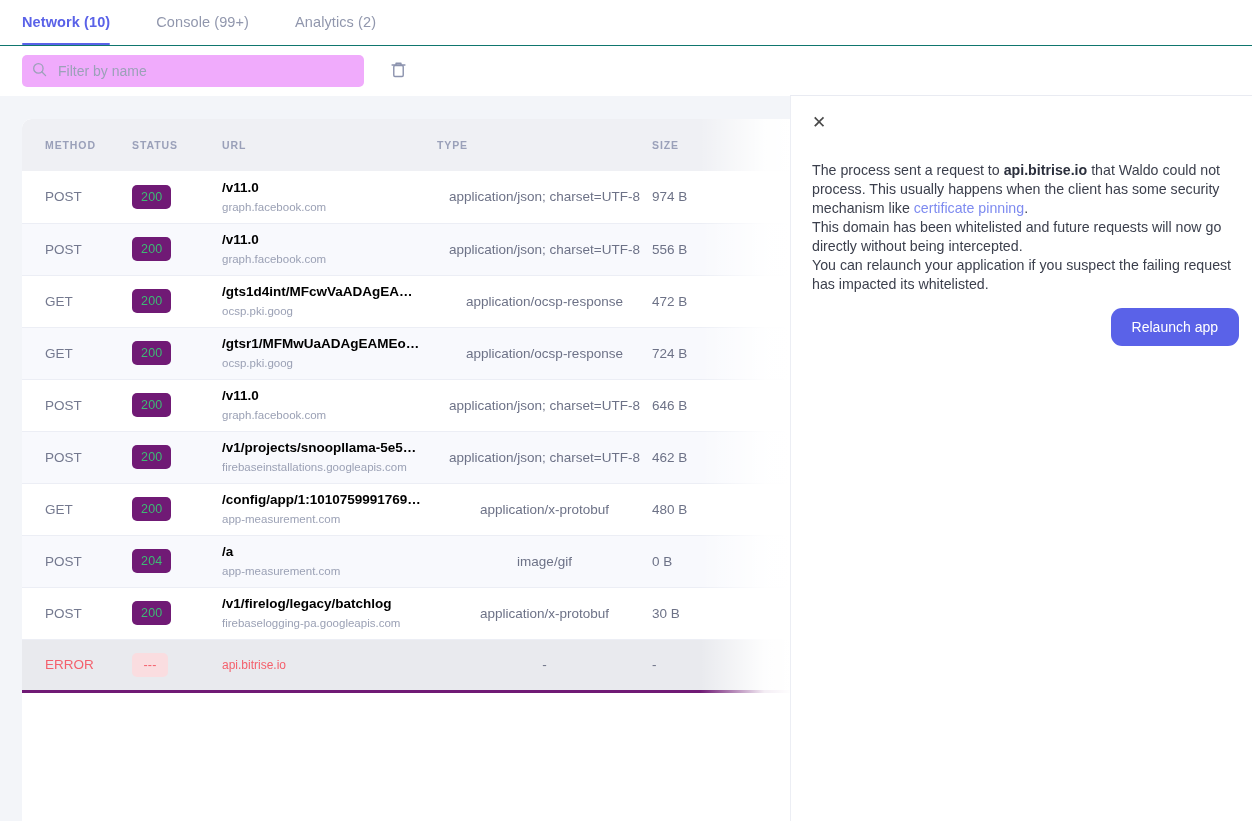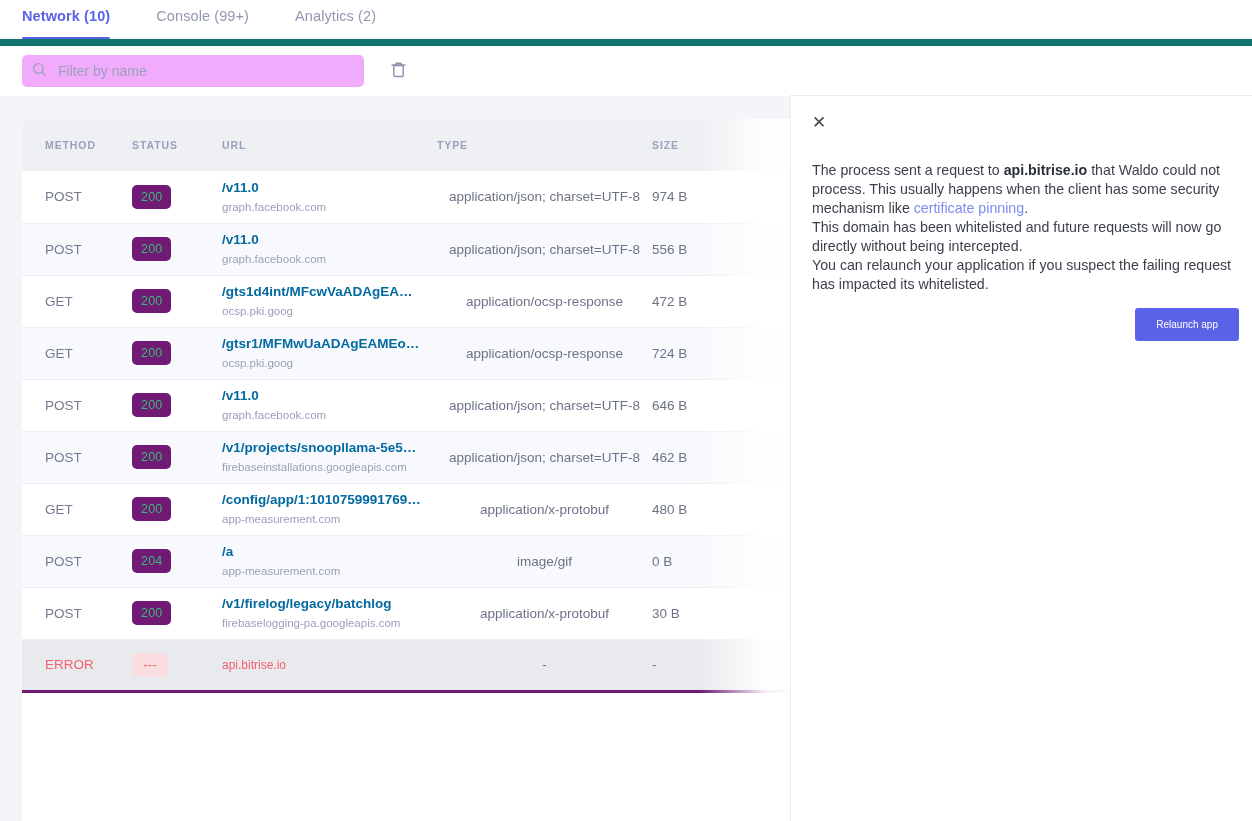--- a/index.html
+++ b/index.html
@@ -15,21 +15,21 @@
     position: relative;
     width: 1252px; height: 821px;
     background: #f3f5f9;
   }
 
   
   .tabbar {
     position: absolute; left: 0; top: 0;
     width: 1252px; height: 46px;
     background: #ffffff;
-    border-bottom: 7px solid #0f766e;
+    border-bottom: 1px solid #0f766e;
     display: flex; align-items: flex-end;
     padding-left: 22px;
   }
   .tab {
     position: relative;
     height: 46px;
     display: flex; align-items: center;
     padding: 0 14px 0 0;
     margin-right: 32px;
     font-size: 14.5px;
@@ -133,21 +133,21 @@
     font-size: 12.5px;
     text-align: center;
     background: #701a75;
     color: #3eb974;
     letter-spacing: .2px;
   }
   .badge.err { background: #fadde0; color: #f4606c; }
 
   .url-path {
     font-size: 13.5px;
-    color: #0369a1;
+    color: #000000;
     font-weight: 700;
     white-space: nowrap;
     overflow: hidden;
     text-overflow: ellipsis;
     max-width: 200px;
     line-height: 16px;
   }
   .url-host {
     font-size: 11.5px;
     color: #9ba1b5;
@@ -196,22 +196,22 @@
   }
   .panel-body b { font-weight: 700; color: #2b2f3c; }
   .panel-link { color: #7e8bf0; text-decoration: none; cursor: pointer; }
   .panel-actions {
     position: absolute; right: 13px; top: 212px;
   }
   .relaunch-btn {
     background: #5a62e8;
     color: #ffffff;
     border: none;
-    border-radius: 3px;
-    font-size: 10px;
+    border-radius: 11px;
+    font-size: 14px;
     padding: 11px 21px;
     cursor: pointer;
     font-family: "Liberation Sans", sans-serif;
   }
 </style>
 </head>
 <body>
 
 <div id="app">
 

